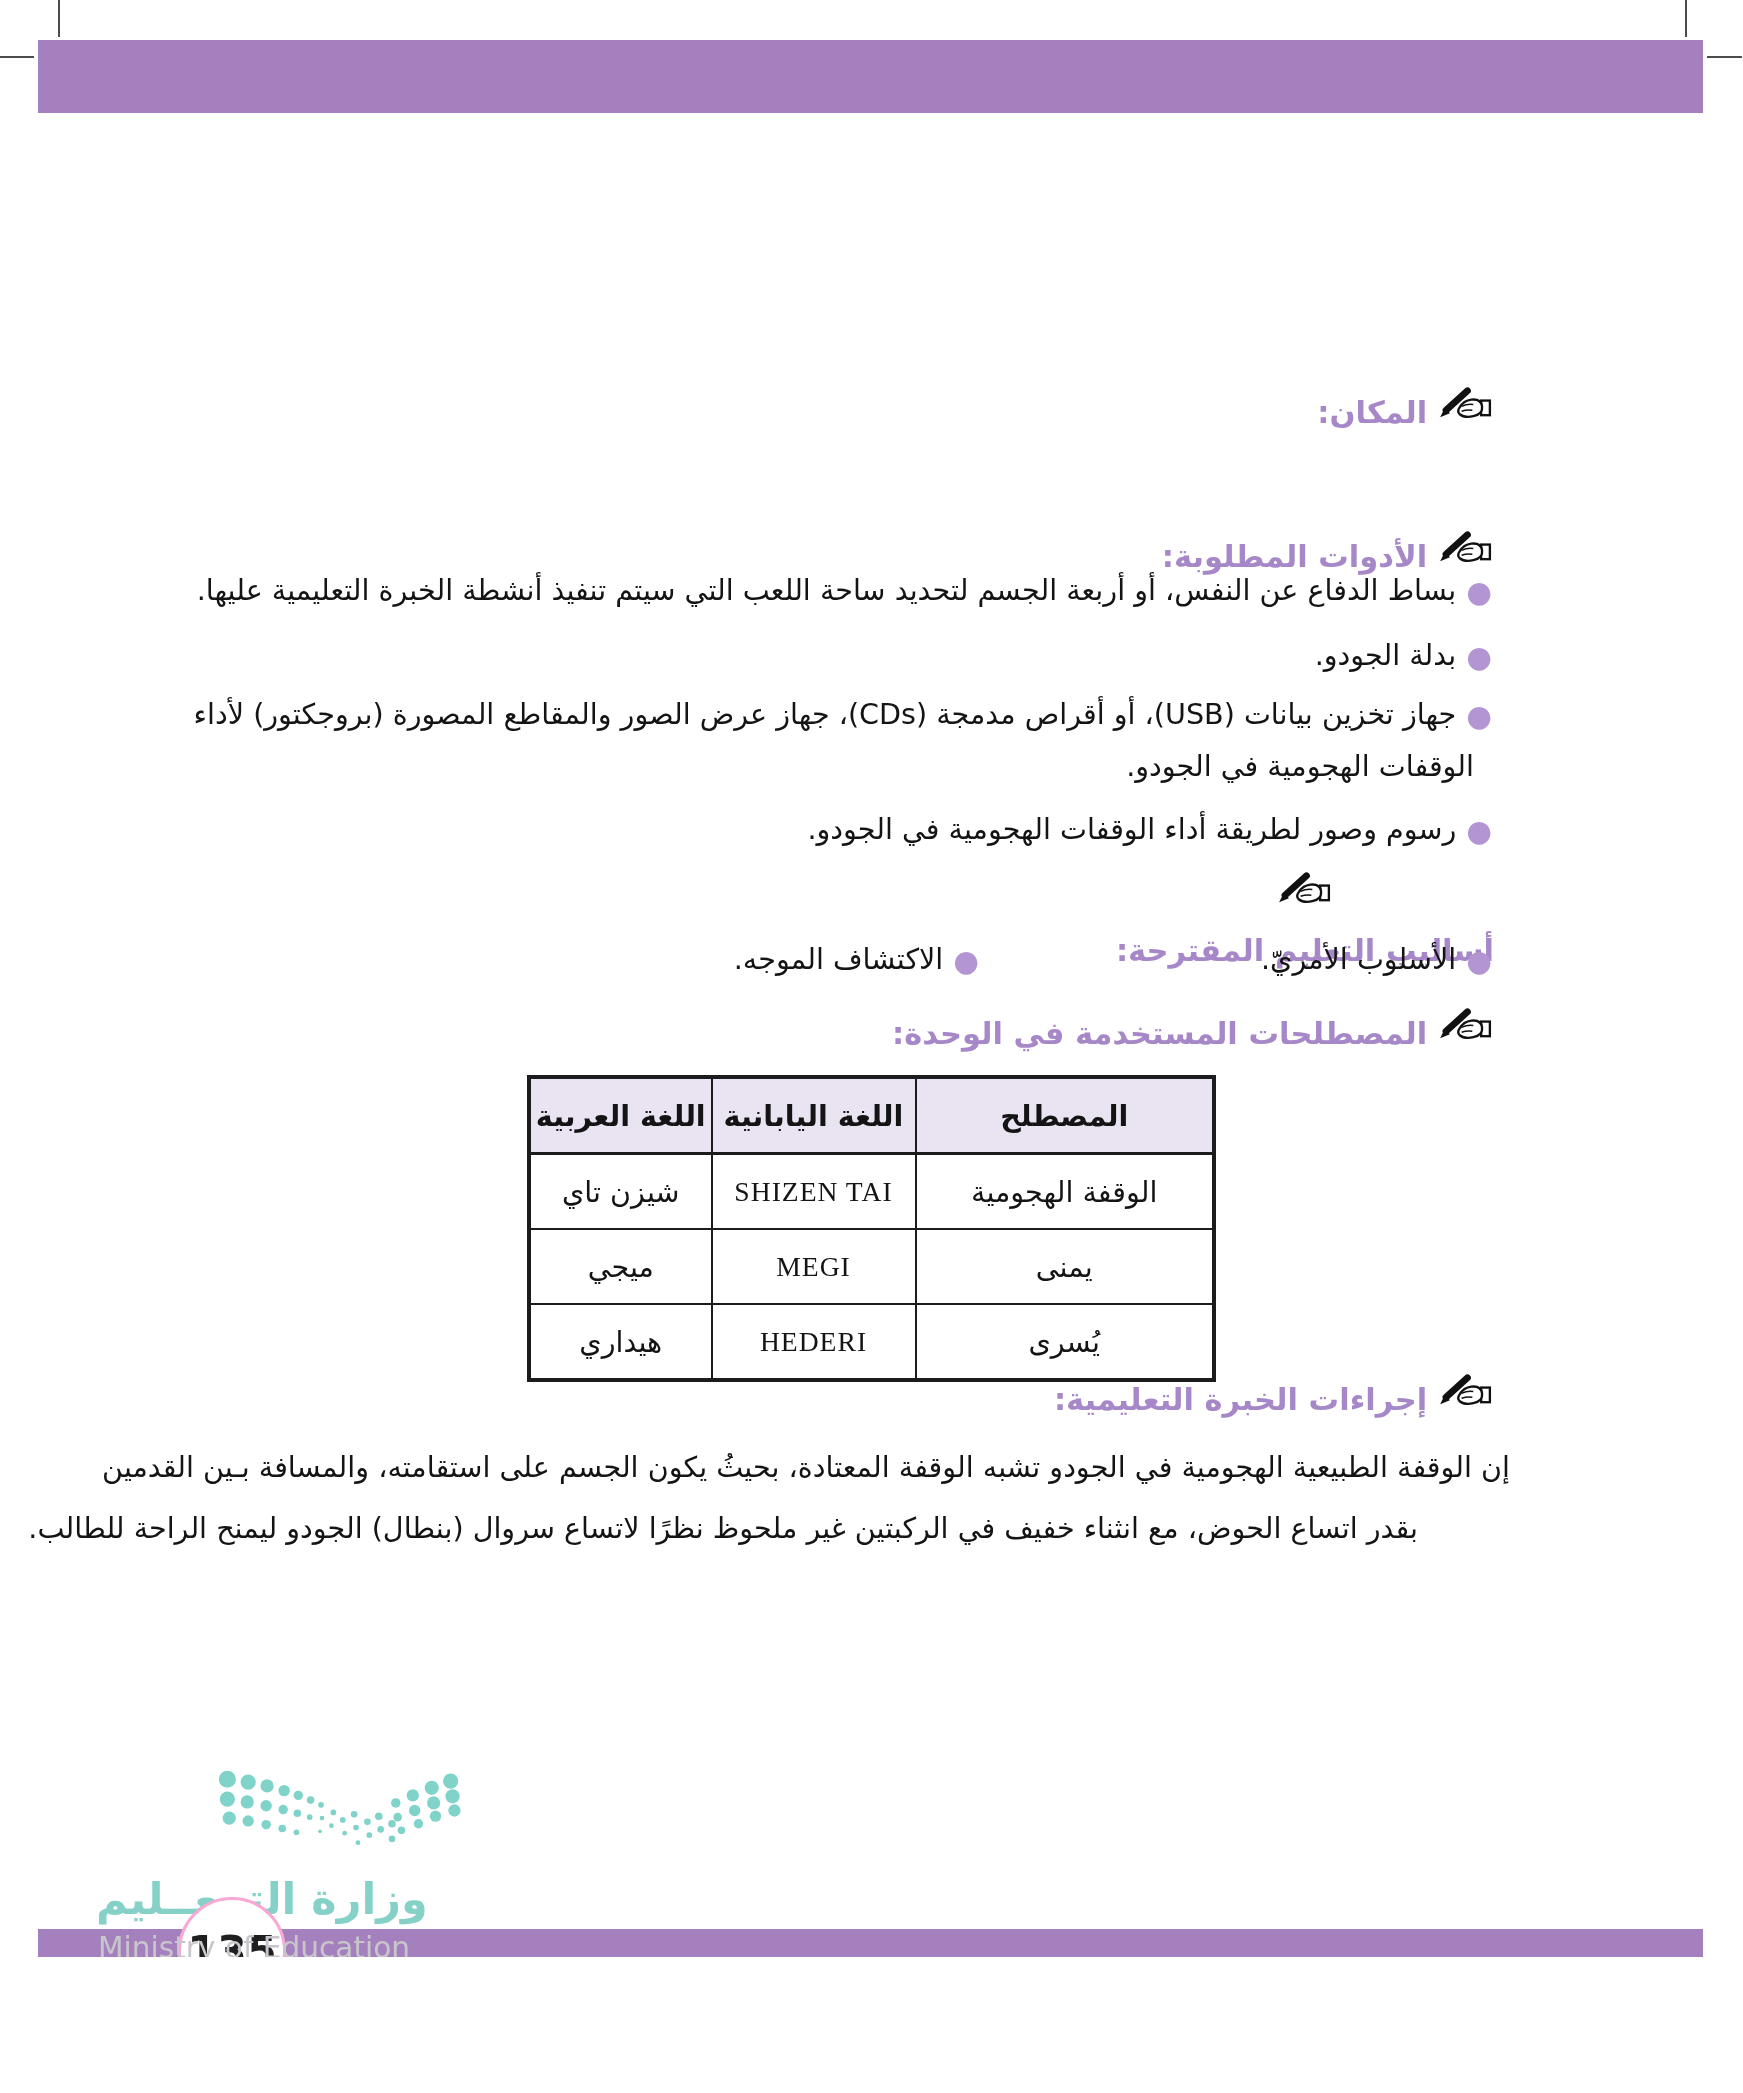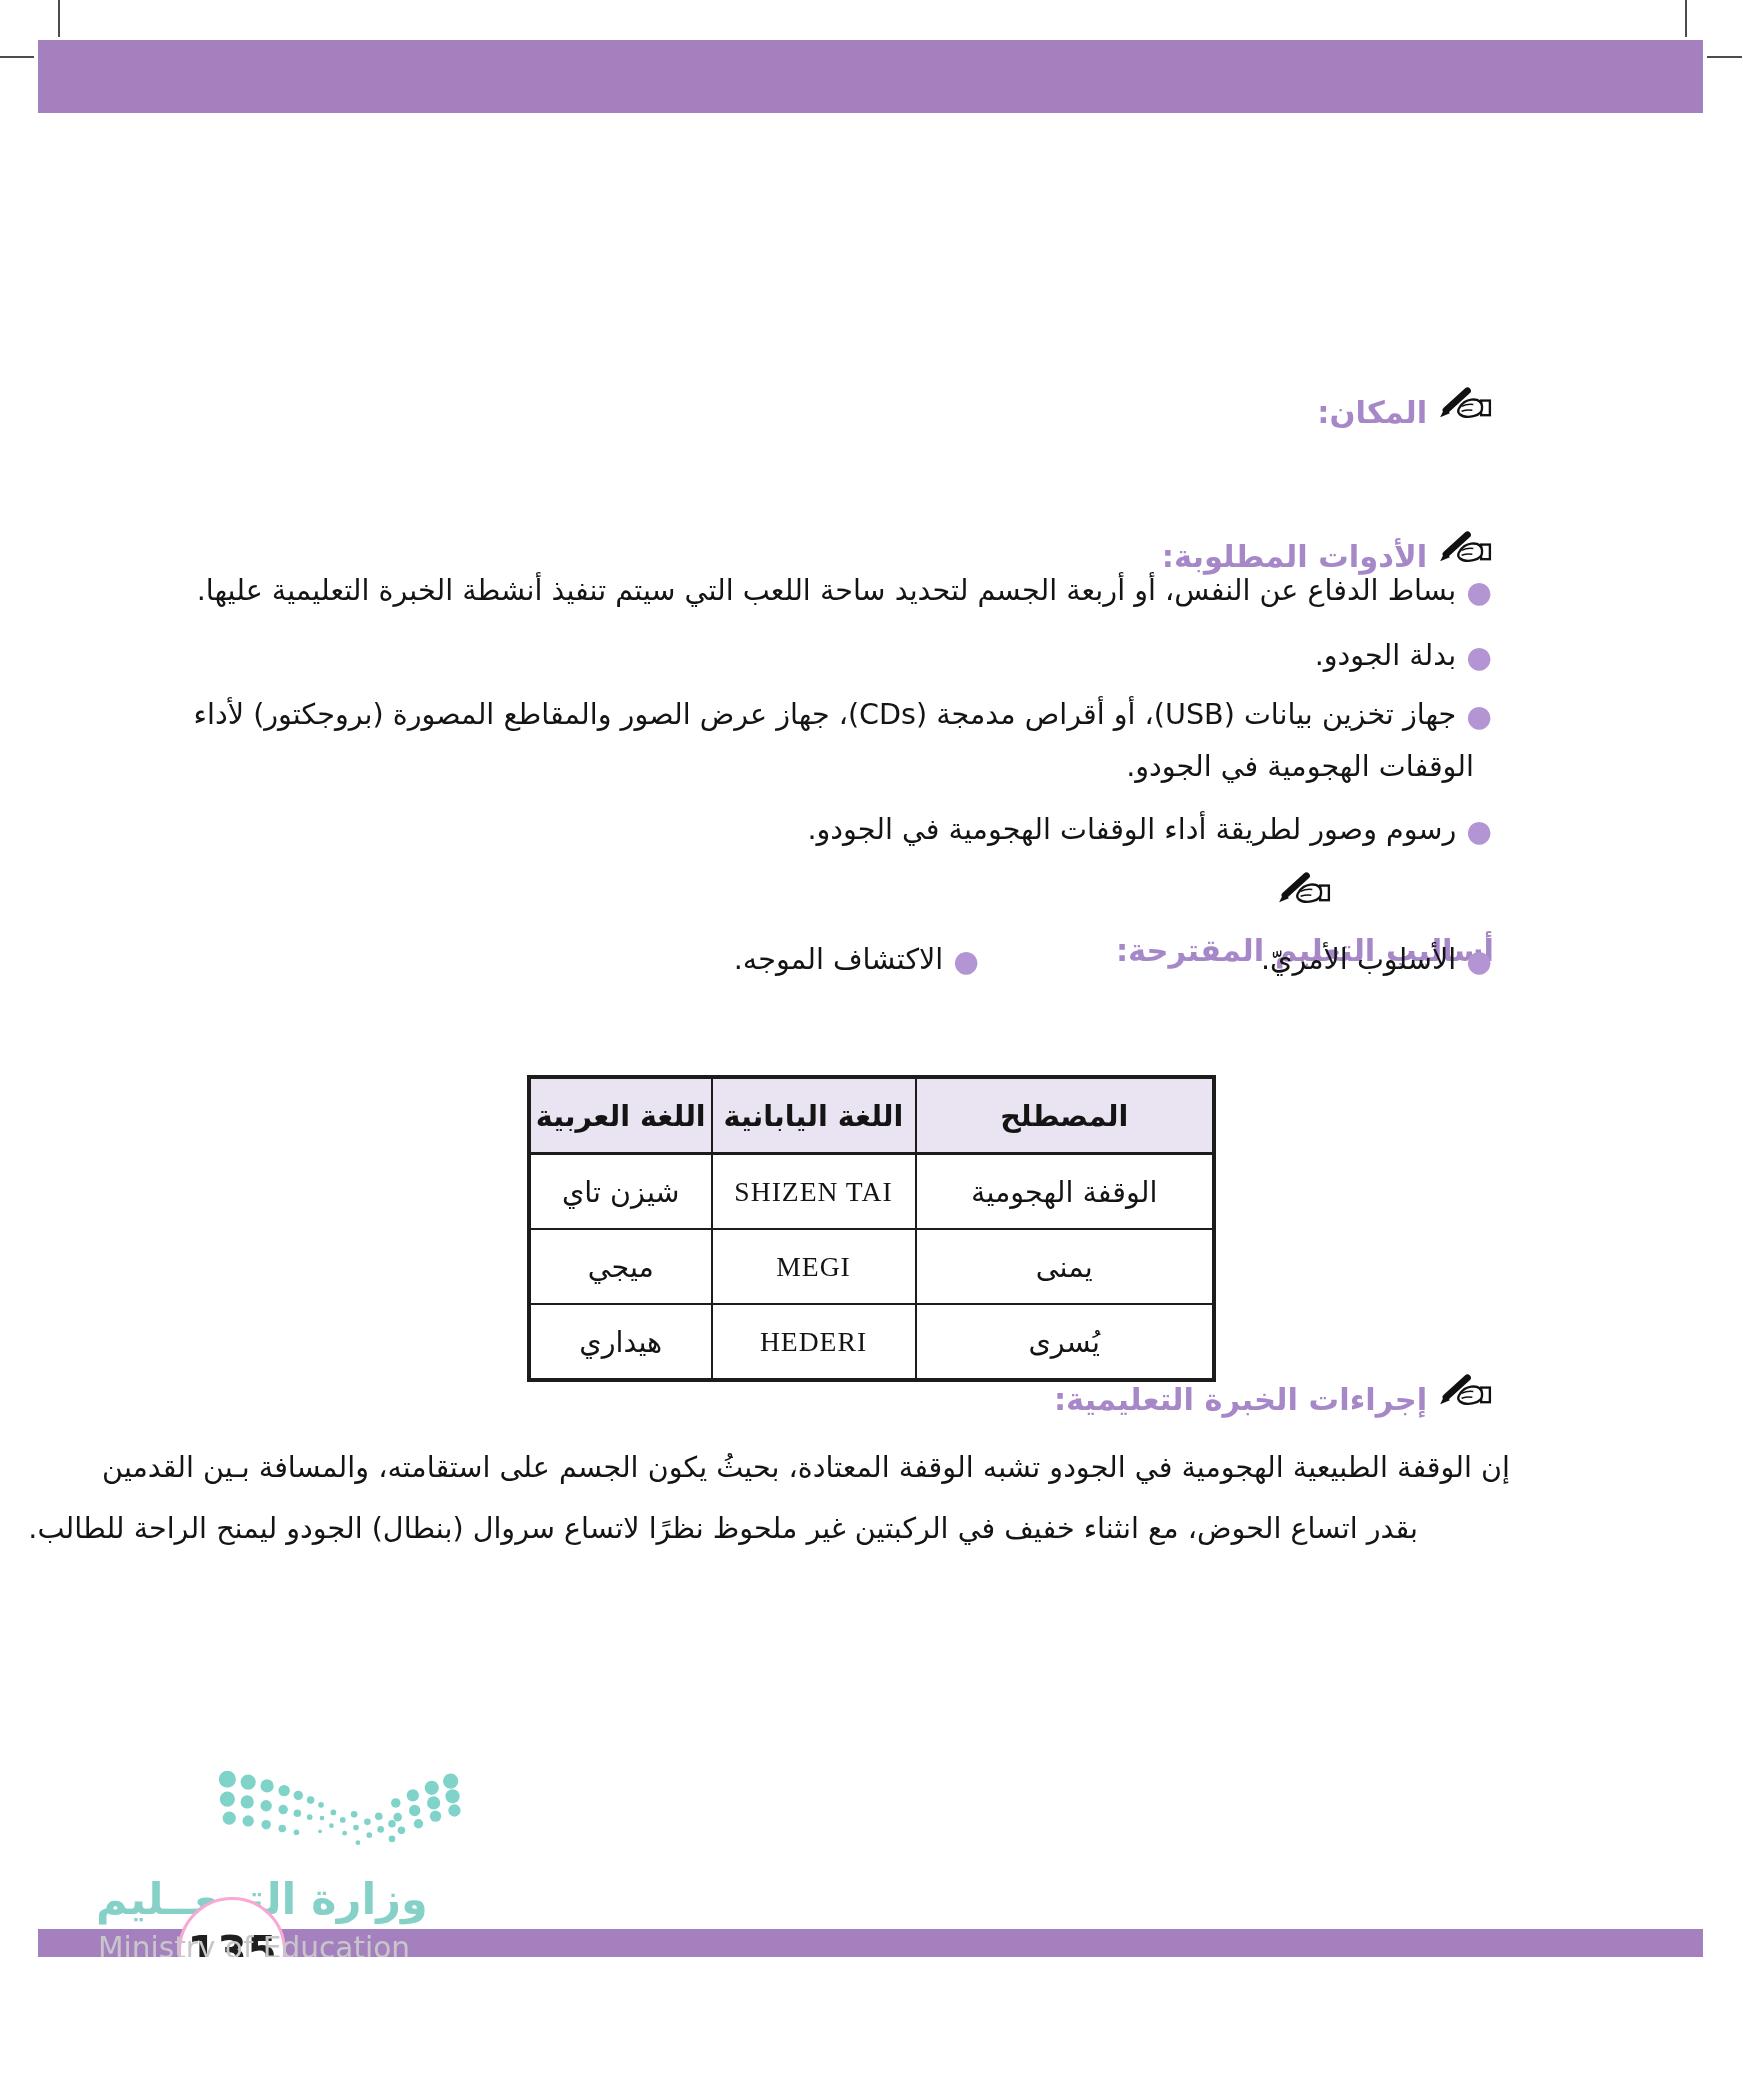--- a/index.html
+++ b/index.html
@@ -143,20 +143,32 @@
     </span>
     <span>أساليب التعليم المقترحة:</span>
   </div>
   <div class="bullet-line" style="top:940px;">
     <span class="dot">●</span><span>الأسلوب الأمريّ.</span>
   </div>
   <div class="bullet-line" style="top:940px;right:764px;">
     <span class="dot">●</span><span>الاكتشاف الموجه.</span>
   </div>
 
+  <div class="heading" style="top:1011px;">
+    <span class="pen">
+      <svg width="57" height="39" viewBox="0 0 58 40">
+        <rect x="45" y="17" width="9" height="15" fill="#fff" stroke="#111" stroke-width="2.4"></rect>
+        <path d="M23 24 Q27 17 35 16 Q45 15 46 23 Q47 31 37 33 Q28 35 23 31 Q20 28 23 24 Z" fill="#fff" stroke="#111" stroke-width="2.4"></path>
+        <path d="M25 23 Q31 20 37 21 M25 28 Q31 26 36 27" stroke="#111" stroke-width="1.5" fill="none"></path>
+        <path d="M9 27 L31 7" stroke="#111" stroke-width="7" stroke-linecap="round"></path>
+        <path d="M3 34 L13 30 L8 24 Z" fill="#111"></path>
+      </svg>
+    </span>
+    <span>المصطلحات المستخدمة في الوحدة:</span>
+  </div>
 
   <table class="terms-table">
     <colgroup>
         <col class="col-term">
         <col class="col-jp">
         <col class="col-ar">
       </colgroup>
     <tbody>
         <tr>
       <th>المصطلح</th>

